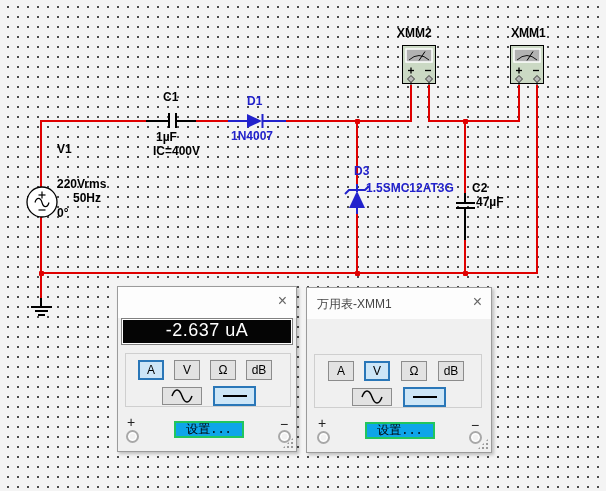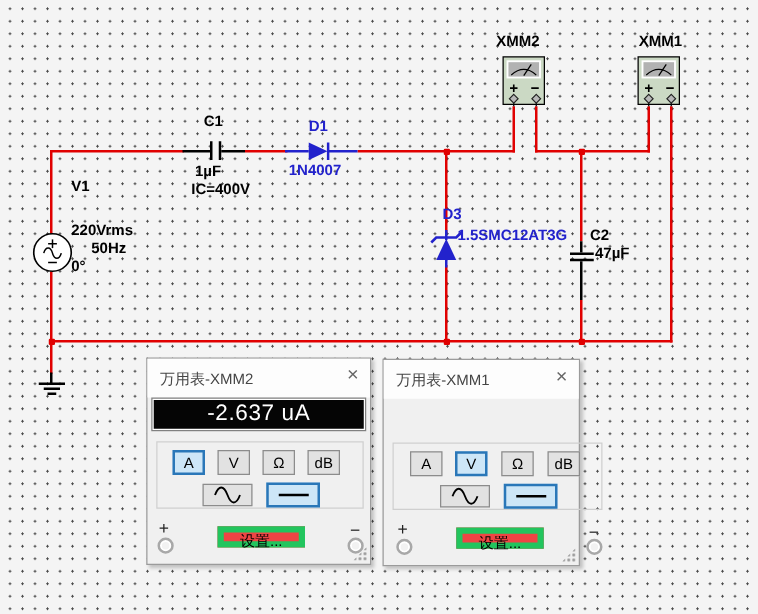--- a/index.html
+++ b/index.html
@@ -50,22 +50,22 @@
     background:#e2e2e2; border:1px solid #8c8c8c;
     display:flex; align-items:center; justify-content:center; cursor:default;
   }
   .psign { position:absolute; font-size:14px; color:#222; line-height:1; }
   .term {
     position:absolute; top:143px; width:13px; height:13px; border-radius:50%;
     border:2px solid #a8a8a8; background:#f2f2f2; box-shadow: inset 0 0 0 1.5px #fff;
   }
   .psettings {
     position:absolute; left:56px; top:134px; width:70px; height:17px;
-    background:#ef4444; border:5px solid #22c55e;
-    font-size:12px; color:#000; text-align:center; line-height:15px; cursor:default;
+    background:#0ea5e9; border:2px solid #22c55e;
+    font-size:12px; color:#000; text-align:center; line-height:15px; cursor:default;font-family:Liberation Mono, monospace;
   }
   .pgrip {
     position:absolute; right:2px; bottom:2px; width:12px; height:12px;
     background-image: radial-gradient(#9a9a9a 1px, transparent 1.3px);
     background-size:4px 4px;
     clip-path: polygon(100% 0, 100% 100%, 0 100%);
   }
   svg { position:absolute; overflow:visible; }
 </style>
 </head>
@@ -171,21 +171,20 @@
     <line x1="9" y1="22.5" x2="9" y2="28.5" stroke="#000" stroke-width="1.3"></line>
     <line x1="23" y1="25.5" x2="29" y2="25.5" stroke="#000" stroke-width="1.3"></line>
     <polygon points="9,30.5 12.5,34 9,37.5 5.5,34" fill="#b8b8b8" stroke="#222" stroke-width="0.9"></polygon>
     <polygon points="27,30.5 30.5,34 27,37.5 23.5,34" fill="#b8b8b8" stroke="#222" stroke-width="0.9"></polygon>
     <line x1="9" y1="37.5" x2="9" y2="40" stroke="#000" stroke-width="1"></line>
     <line x1="27" y1="37.5" x2="27" y2="40" stroke="#000" stroke-width="1"></line>
   </svg>
 
   <div class="mmpanel" style="left:117px;top:286px">
     <div class="ptitle">
-      <span class="ptext">万用表-XMM2</span>
       <span class="pclose">×</span>
     </div>
     <div class="pdisplay-frame">
       <div class="pdisplay"><span>-2.637 uA</span></div>
     </div>
     <div class="pgroup"></div>
     <div class="pbtn sel" style="left:20px">A</div>
     <div class="pbtn" style="left:56px">V</div>
     <div class="pbtn" style="left:92px">Ω</div>
     <div class="pbtn" style="left:128px">dB</div>
@@ -200,21 +199,21 @@
       </svg>
     </div>
     <span class="psign" style="left:9px;top:128px">+</span>
     <div class="term" style="left:8px"></div>
     <div class="psettings">设置...</div>
     <span class="psign" style="left:162px;top:130px">−</span>
     <div class="term" style="left:160px"></div>
     <div class="pgrip"></div>
   </div>
 
-  <div class="mmpanel" style="left:306px;top:287px;width:158px">
+  <div class="mmpanel" style="left:306px;top:287px;width:186px">
     <div class="ptitle">
       <span class="ptext">万用表-XMM1</span>
       <span class="pclose">×</span>
     </div>
     <div class="pgroup" style="width:168px"></div>
     <div class="pbtn" style="left:21px">A</div>
     <div class="pbtn sel" style="left:57px">V</div>
     <div class="pbtn" style="left:94px">Ω</div>
     <div class="pbtn" style="left:131px">dB</div>
     <div class="pwave" style="left:45px">

